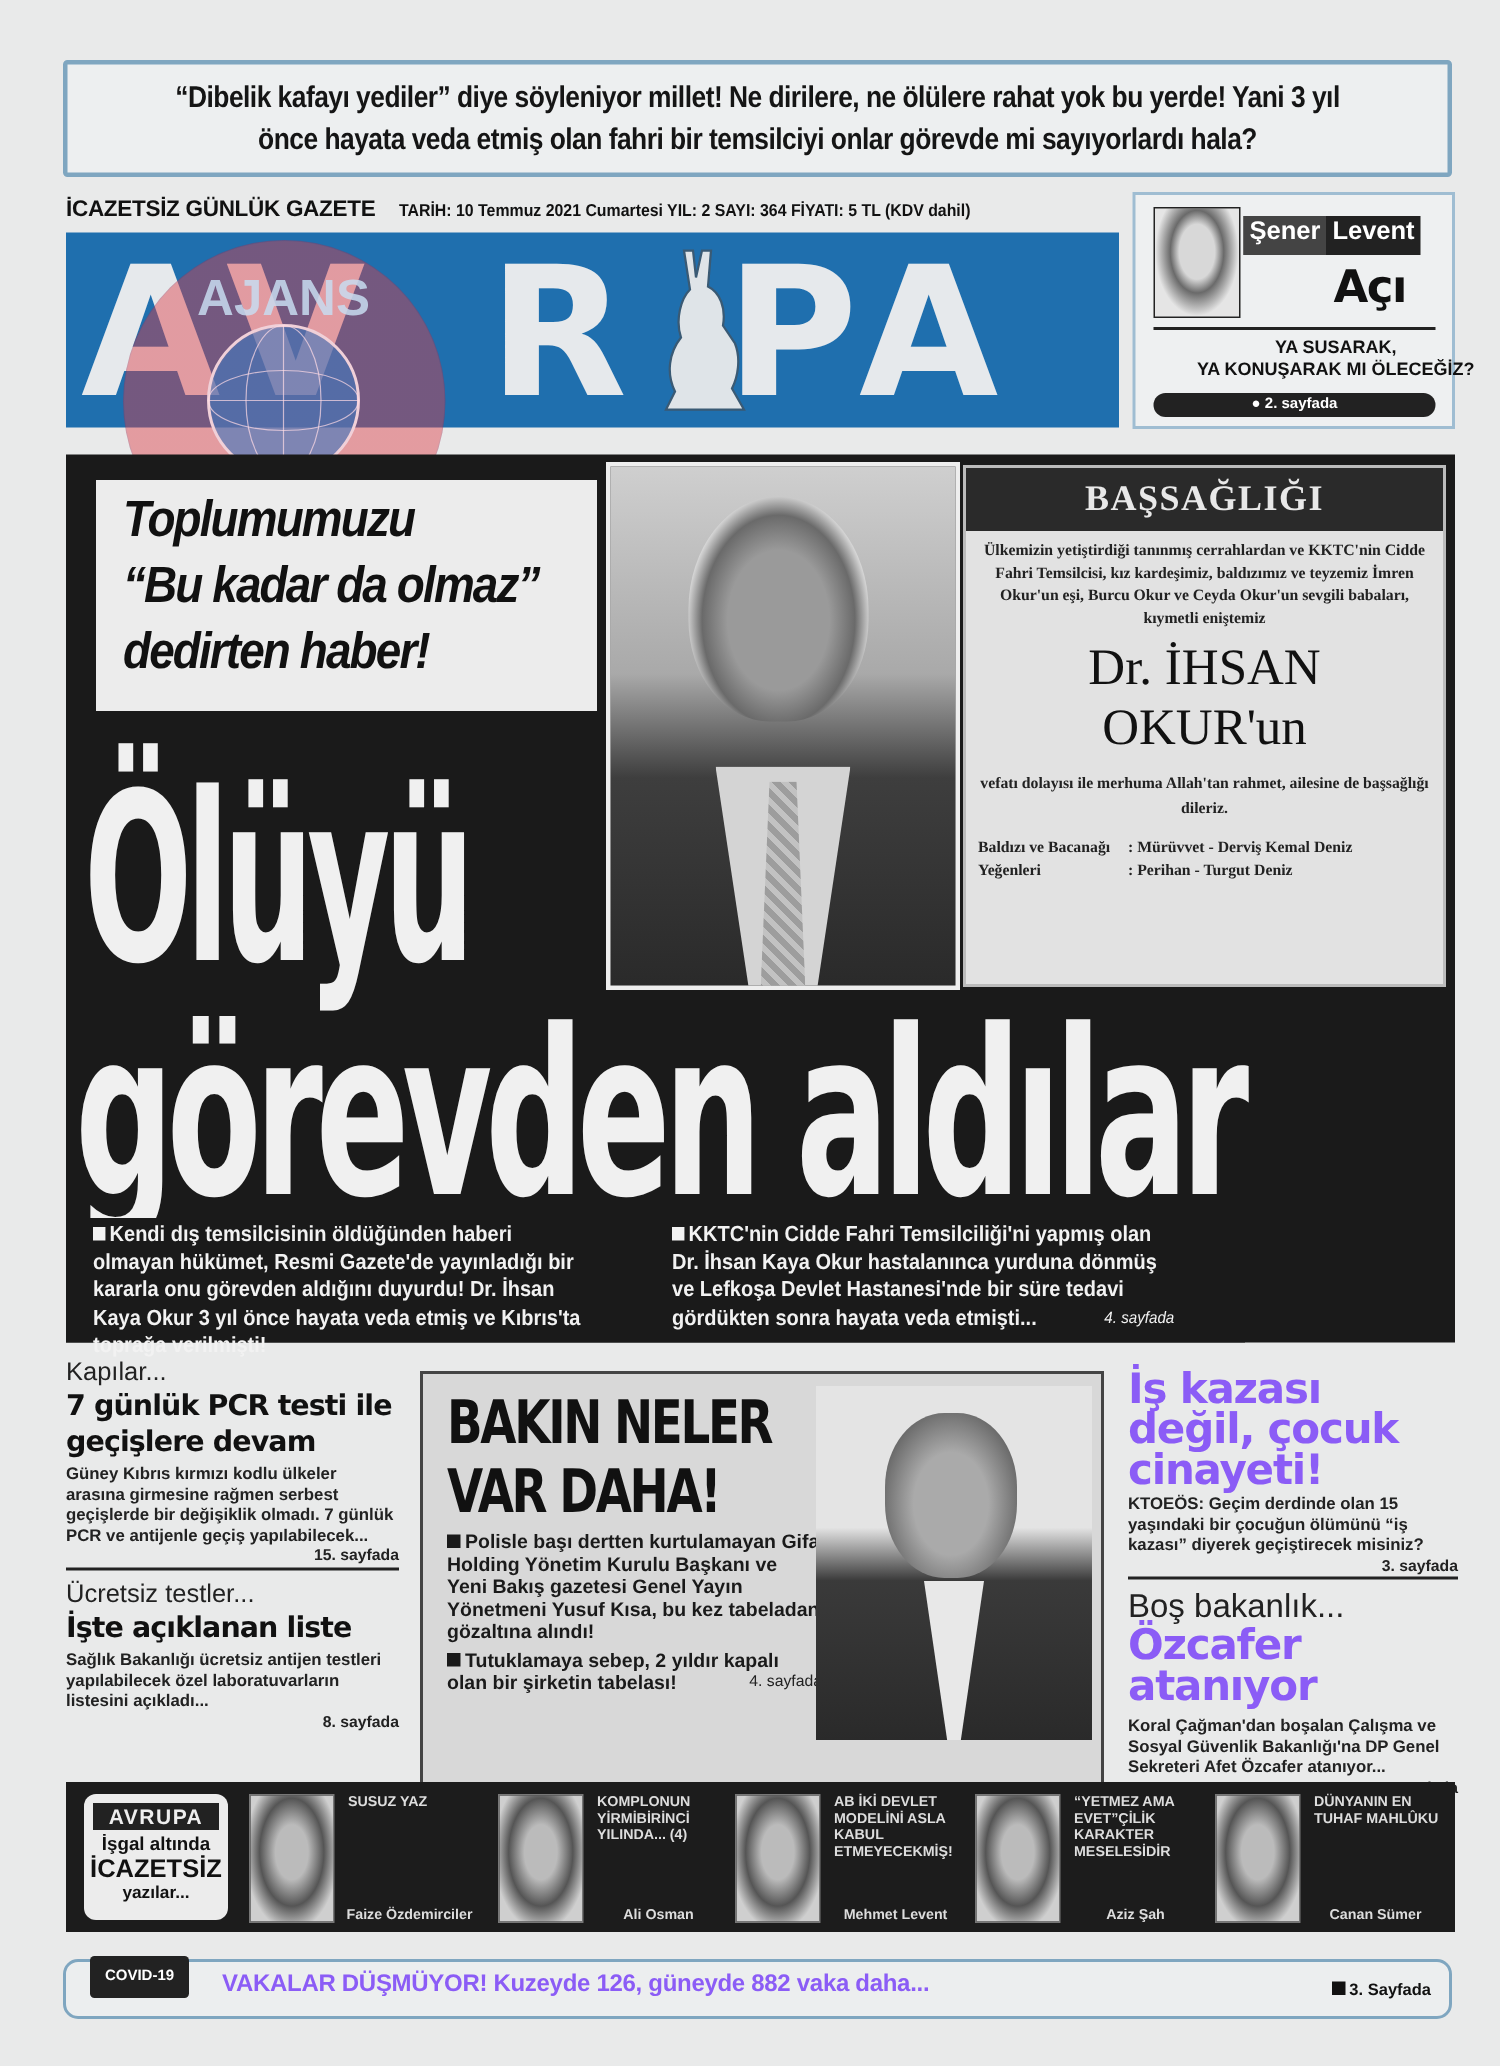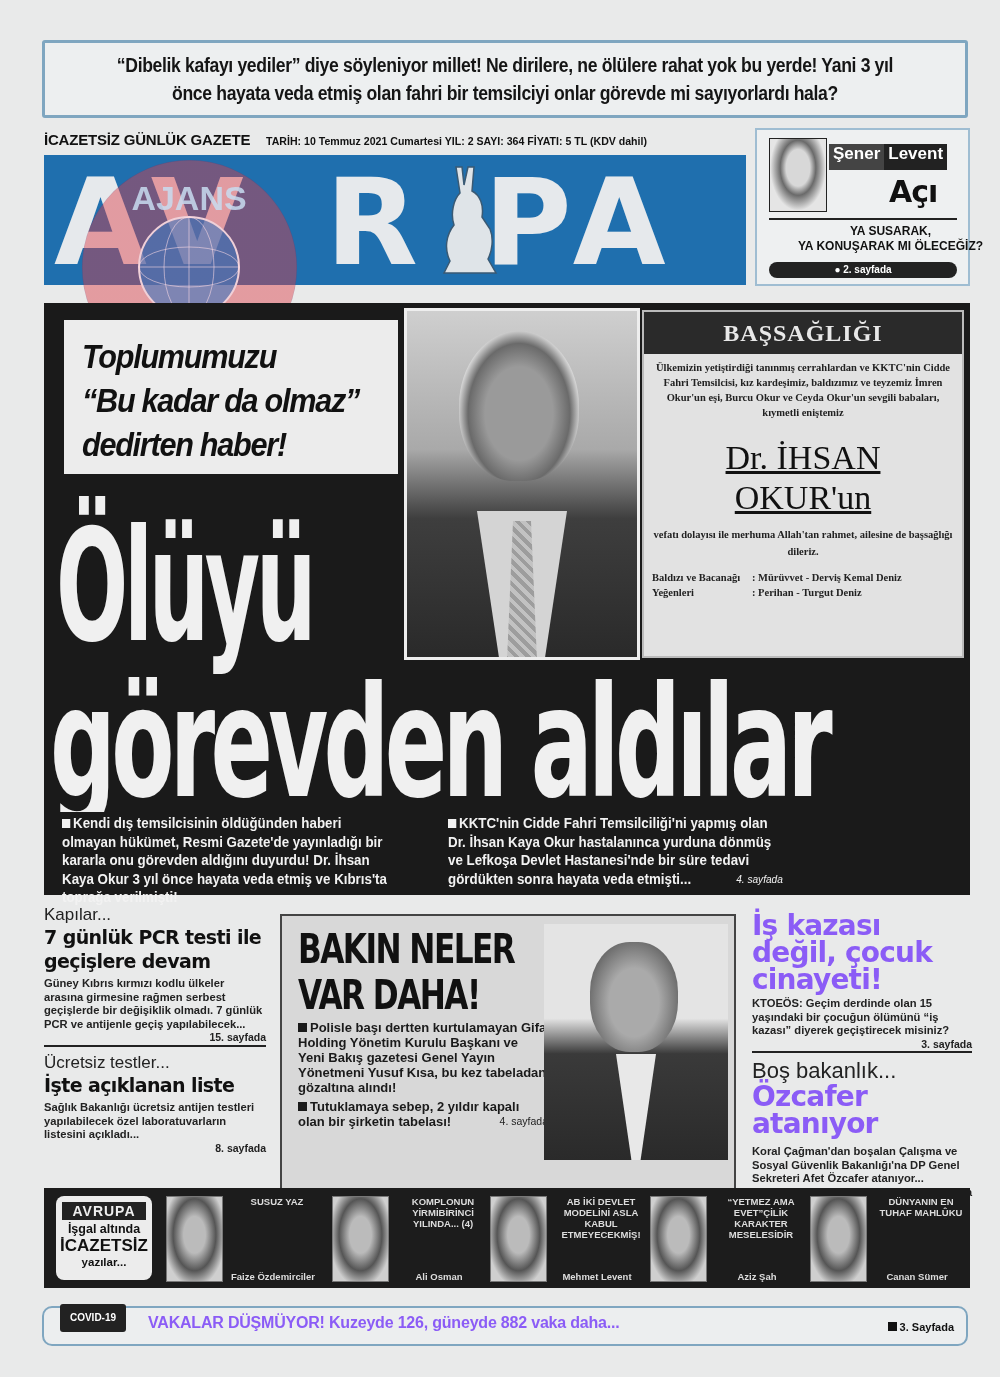--- a/index.html
+++ b/index.html
@@ -29,31 +29,31 @@
   .col-name { position: absolute; left: 60px; top: 6px; height: 26px; background: #222; display: flex; }
   .col-name span { color: #fff; font-weight: bold; font-size: 17px; padding: 0 4px; }
   .col-name .n1 { background: #444; }
   .col-aci { position: absolute; left: 120px; top: 36px; font-family: "DejaVu Sans", sans-serif; font-weight: bold; font-size: 30px; color: #111; letter-spacing: -1px; }
   .col-rule { position: absolute; left: 12px; top: 88px; width: 188px; height: 2px; background: #222; }
   .col-q { position: absolute; left: 0; top: 94px; width: 100%; text-align: center; font-weight: bold; font-size: 12px; line-height: 15px; margin-left: 28px; }
   .col-pill { position: absolute; left: 12px; top: 132px; width: 188px; height: 16px; border-radius: 8px; background: #222; color: #fff; font-size: 10px; font-weight: bold; text-align: center; line-height: 16px; }
 
   
   .main { left: 44px; top: 303px; width: 926px; height: 592px; background: #1a1a1a; }
-  .kicker { left: 64px; top: 320px; width: 334px; height: 154px; background: #ececec; padding: 14px 18px; }
+  .kicker { left: 64px; top: 320px; width: 334px; height: 154px; background: #ececec; padding: 4px 18px; }
   .kicker p { font-family: "Liberation Sans", sans-serif; font-weight: bold; font-style: italic; font-size: 34px; line-height: 44px; letter-spacing: -1.4px; transform: scaleX(0.9); transform-origin: left; white-space: nowrap; color: #111; }
   .photo { left: 404px; top: 308px; width: 236px; height: 352px; background: linear-gradient(180deg, #cfcfcf 0%, #a9a9a9 40%, #3e3e3e 60%, #2a2a2a 100%); border: 3px solid #eee; overflow: hidden; }
   .photo .head { position: absolute; left: 52px; top: 20px; width: 120px; height: 150px; border-radius: 50% 50% 45% 45%; background: radial-gradient(ellipse at 50% 55%, #9a9a9a 0 40%, #6a6a6a 60%, #d6d6d6 72%); }
   .photo .shirt { position: absolute; left: 70px; top: 200px; width: 90px; height: 150px; background: #d4d4d4; clip-path: polygon(0 0, 100% 0, 75% 100%, 25% 100%); }
   .photo .tie { position: absolute; left: 100px; top: 210px; width: 30px; height: 140px; background: repeating-linear-gradient(45deg, #9d9d9d 0 4px, #c2c2c2 4px 8px); clip-path: polygon(20% 0, 80% 0, 100% 100%, 0 100%); }
 
   .obit { left: 642px; top: 310px; width: 322px; height: 348px; background: #e2e2e2; border: 2px solid #bbb; font-family: "Liberation Serif", serif; text-align: center; }
   .obit-title { height: 42px; background: #2a2a2a; color: #e8e8e8; font-size: 24px; font-weight: bold; line-height: 42px; letter-spacing: 1px; }
   .obit-intro { font-size: 10.5px; font-weight: bold; line-height: 15px; padding: 6px 6px 0; color: #222; }
-  .obit-name { font-size: 34px; line-height: 40px; margin-top: 18px; color: #111; text-decoration: underline; }
+  .obit-name { font-size: 34px; line-height: 40px; margin-top: 6px; color: #111; }
   .obit-tail { font-size: 10.5px; font-weight: bold; line-height: 17px; margin-top: 8px; color: #222; }
   .obit-rel { text-align: left; font-size: 10.5px; font-weight: bold; line-height: 15px; margin: 10px 0 0 8px; color: #222; display: grid; grid-template-columns: 100px auto; }
 
   .headline { left: 50px; top: 480px; width: 910px; }
   .hl1 { position: absolute; left: 6px; top: 20px; font-family: "DejaVu Sans", sans-serif; font-weight: bold; font-size: 118px; line-height: 130px; color: #f0f0f0; transform: scale(0.72, 1.32); transform-origin: left top; letter-spacing: -6px; }
   .hl2 { position: absolute; left: 0; top: 178px; font-family: "DejaVu Sans", sans-serif; font-weight: bold; font-size: 118px; line-height: 130px; color: #f0f0f0; transform: scale(0.78, 1.3); transform-origin: left top; letter-spacing: -6px; white-space: nowrap; }
 
   .summary { left: 44px; top: 812px; width: 786px; height: 83px; background: #1a1a1a; display: flex; padding: 2px 18px 0 18px; gap: 22px; }
   .summary p { color: #f2f2f2; font-size: 14.5px; line-height: 18.5px; font-weight: bold; transform: scaleX(0.92); transform-origin: left; width: 500px; }
   .summary .pg { font-style: italic; font-size: 11px; font-weight: normal; float: right; }
@@ -81,21 +81,21 @@
 
   
   .strip { left: 44px; top: 1188px; width: 926px; height: 100px; background: #1c1c1c; }
   .strip-badge { position: absolute; left: 12px; top: 8px; width: 96px; height: 84px; background: #ececec; border-radius: 8px; text-align: center; }
   .strip-badge .lg { margin: 6px auto 2px; width: 84px; height: 18px; background: #222; color: #eee; font-weight: bold; font-size: 14px; line-height: 18px; letter-spacing: 1px; }
   .strip-badge .t1 { font-weight: bold; font-size: 12.5px; line-height: 15px; }
   .strip-badge .t2 { font-weight: bold; font-size: 17px; line-height: 18px; }
   .strip-badge .t3 { font-weight: bold; font-size: 11.5px; line-height: 14px; }
   .col-item { position: absolute; top: 8px; width: 150px; height: 86px; }
   .col-item .ph { position: absolute; left: 0; top: 0; width: 57px; height: 86px; border: 1px solid #777; background: radial-gradient(ellipse at 50% 45%, #bbb 0 28%, #555 55%, #cfcfcf 80%); }
-  .col-item .ttl { position: absolute; left: 66px; top: 0; width: 90px; color: #ddd; font-weight: bold; font-size: 9.5px; line-height: 11px; text-align: center; }
+  .col-item .ttl { position: absolute; left: 66px; top: 0; width: 90px; color: #ddd; font-weight: bold; font-size: 9.5px; line-height: 11px; }
   .col-item .au { position: absolute; left: 62px; bottom: 0; width: 90px; color: #ddd; font-weight: bold; font-size: 9.5px; line-height: 11px; text-align: center; }
 
   
   .covid { left: 42px; top: 1306px; width: 926px; height: 40px; border: 2px solid #7fa6c0; border-radius: 10px; background: #eceeef; }
   .covid .tag { position: absolute; left: 16px; top: -4px; width: 66px; height: 28px; background: #222; border-radius: 3px; color: #fff; font-size: 10px; font-weight: bold; text-align: center; line-height: 28px; }
   .covid .hd { position: absolute; left: 104px; top: 6px; font-weight: bold; font-size: 16px; color: #8b5cf6; letter-spacing: -0.2px; white-space: nowrap; }
   .covid .ref { position: absolute; right: 12px; top: 13px; font-size: 11px; font-weight: bold; }
 </style>
 </head>
 <body>

